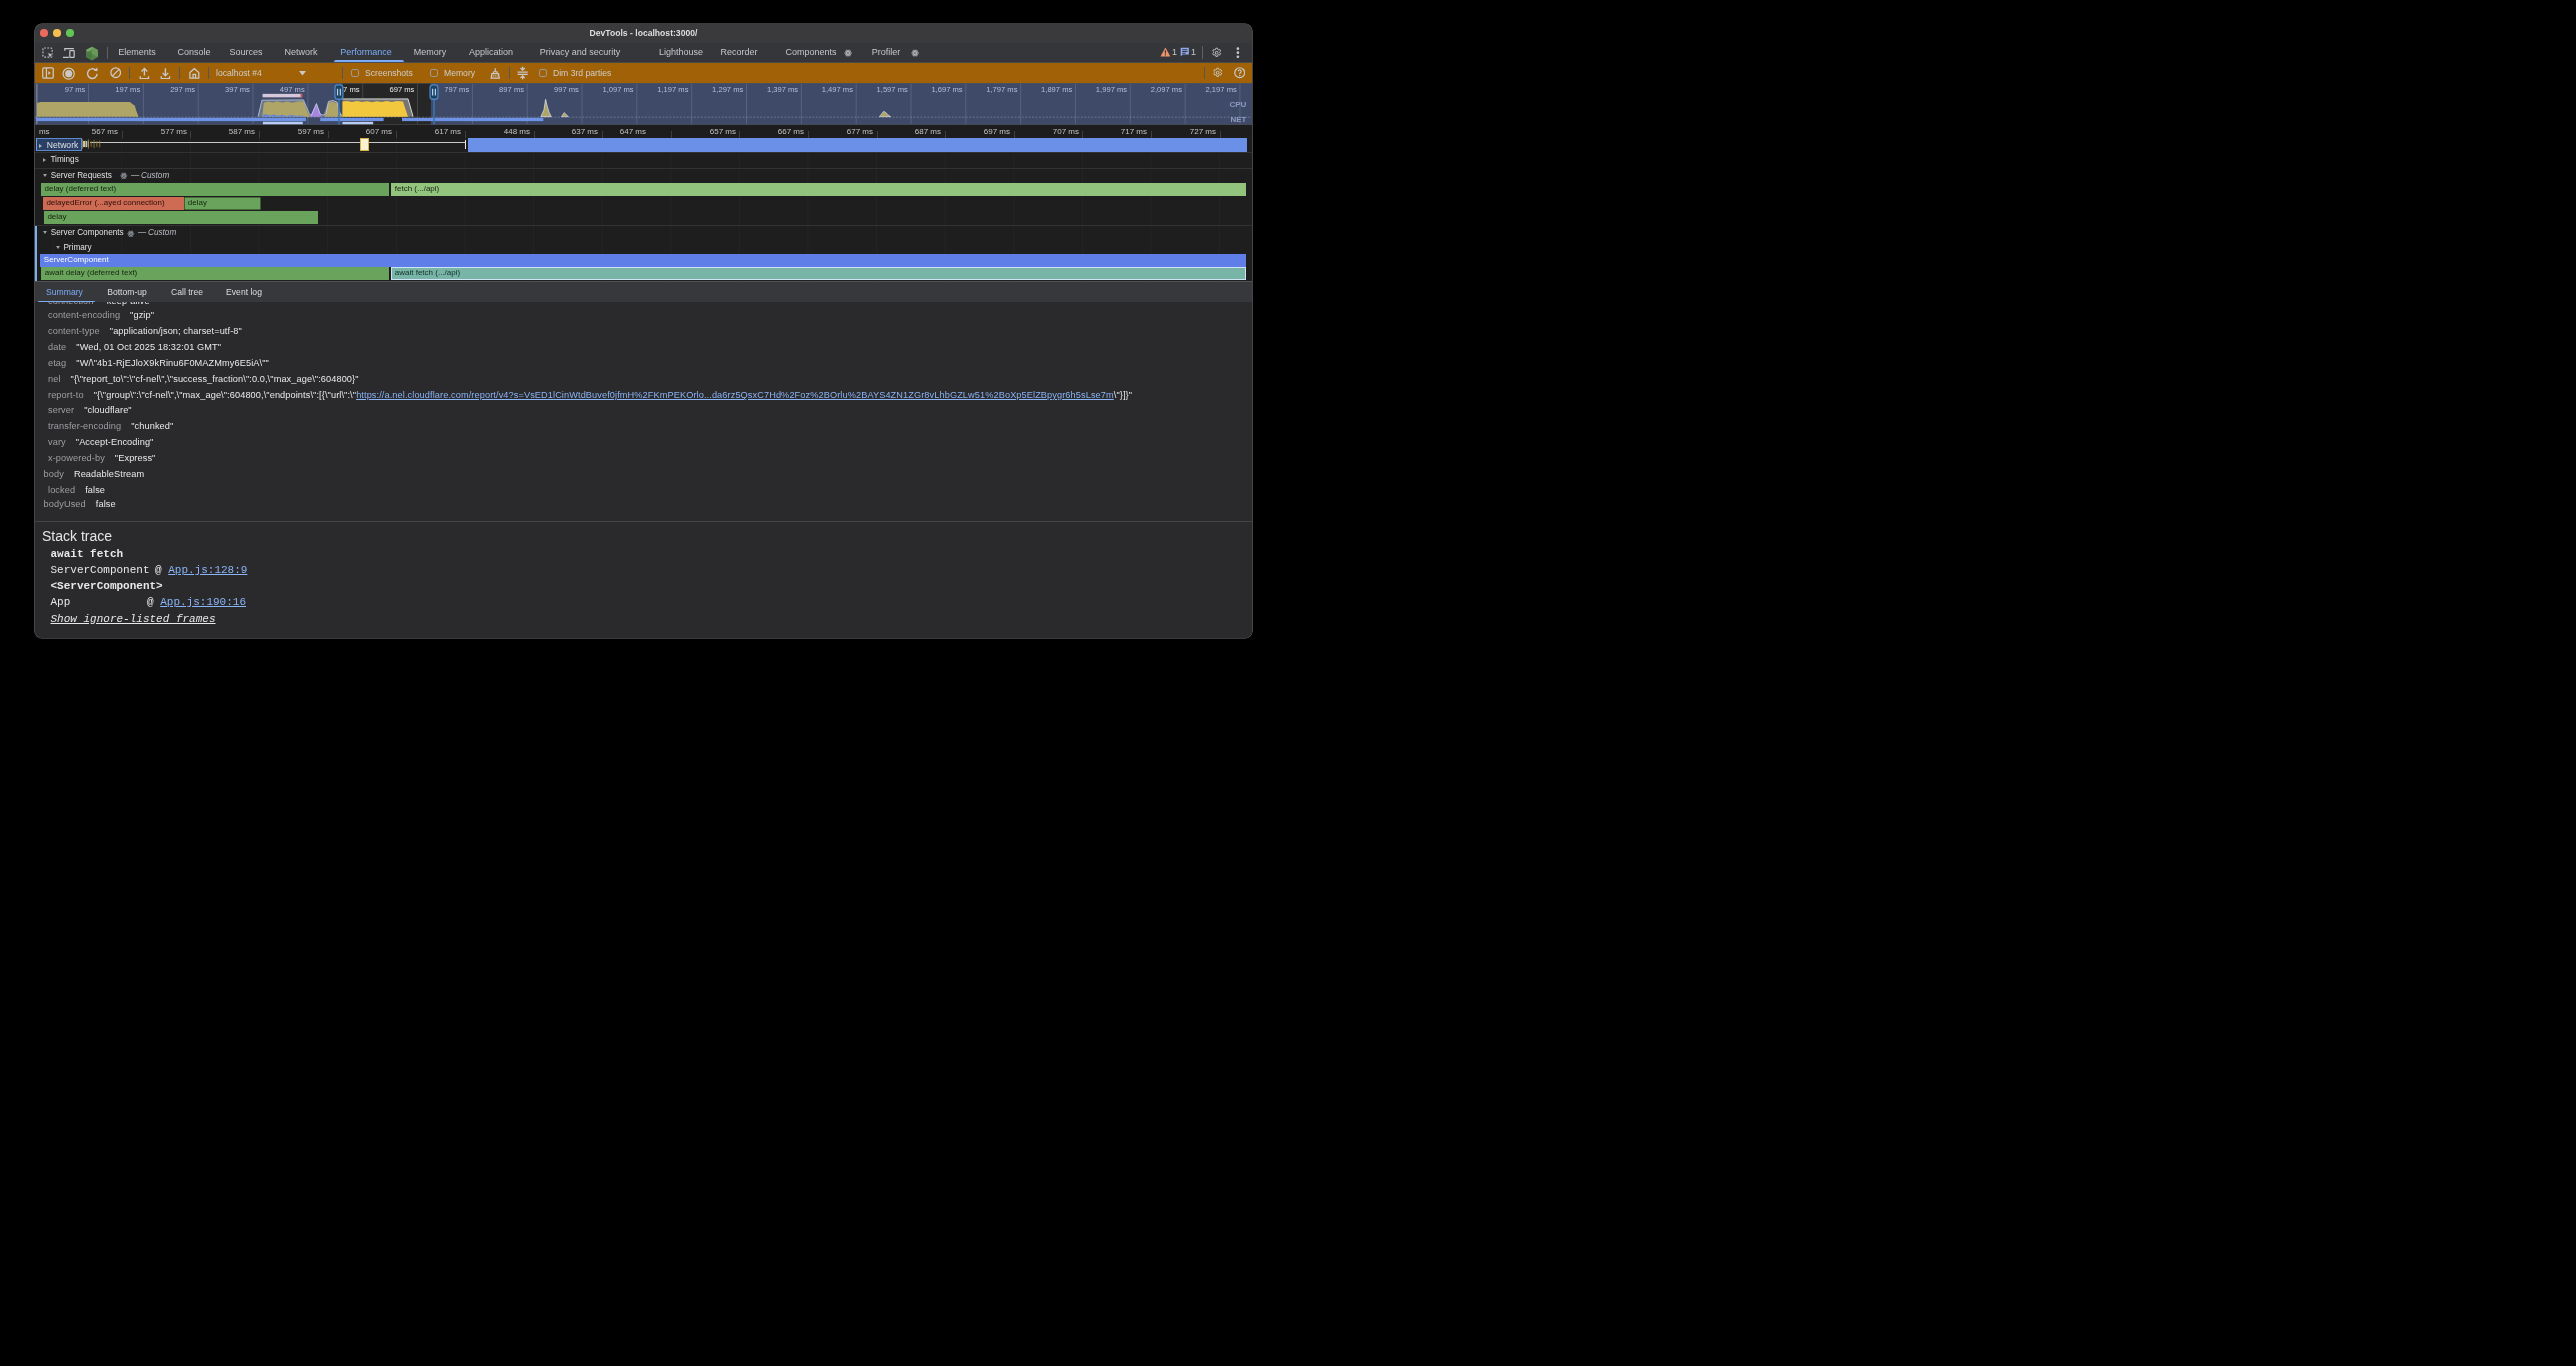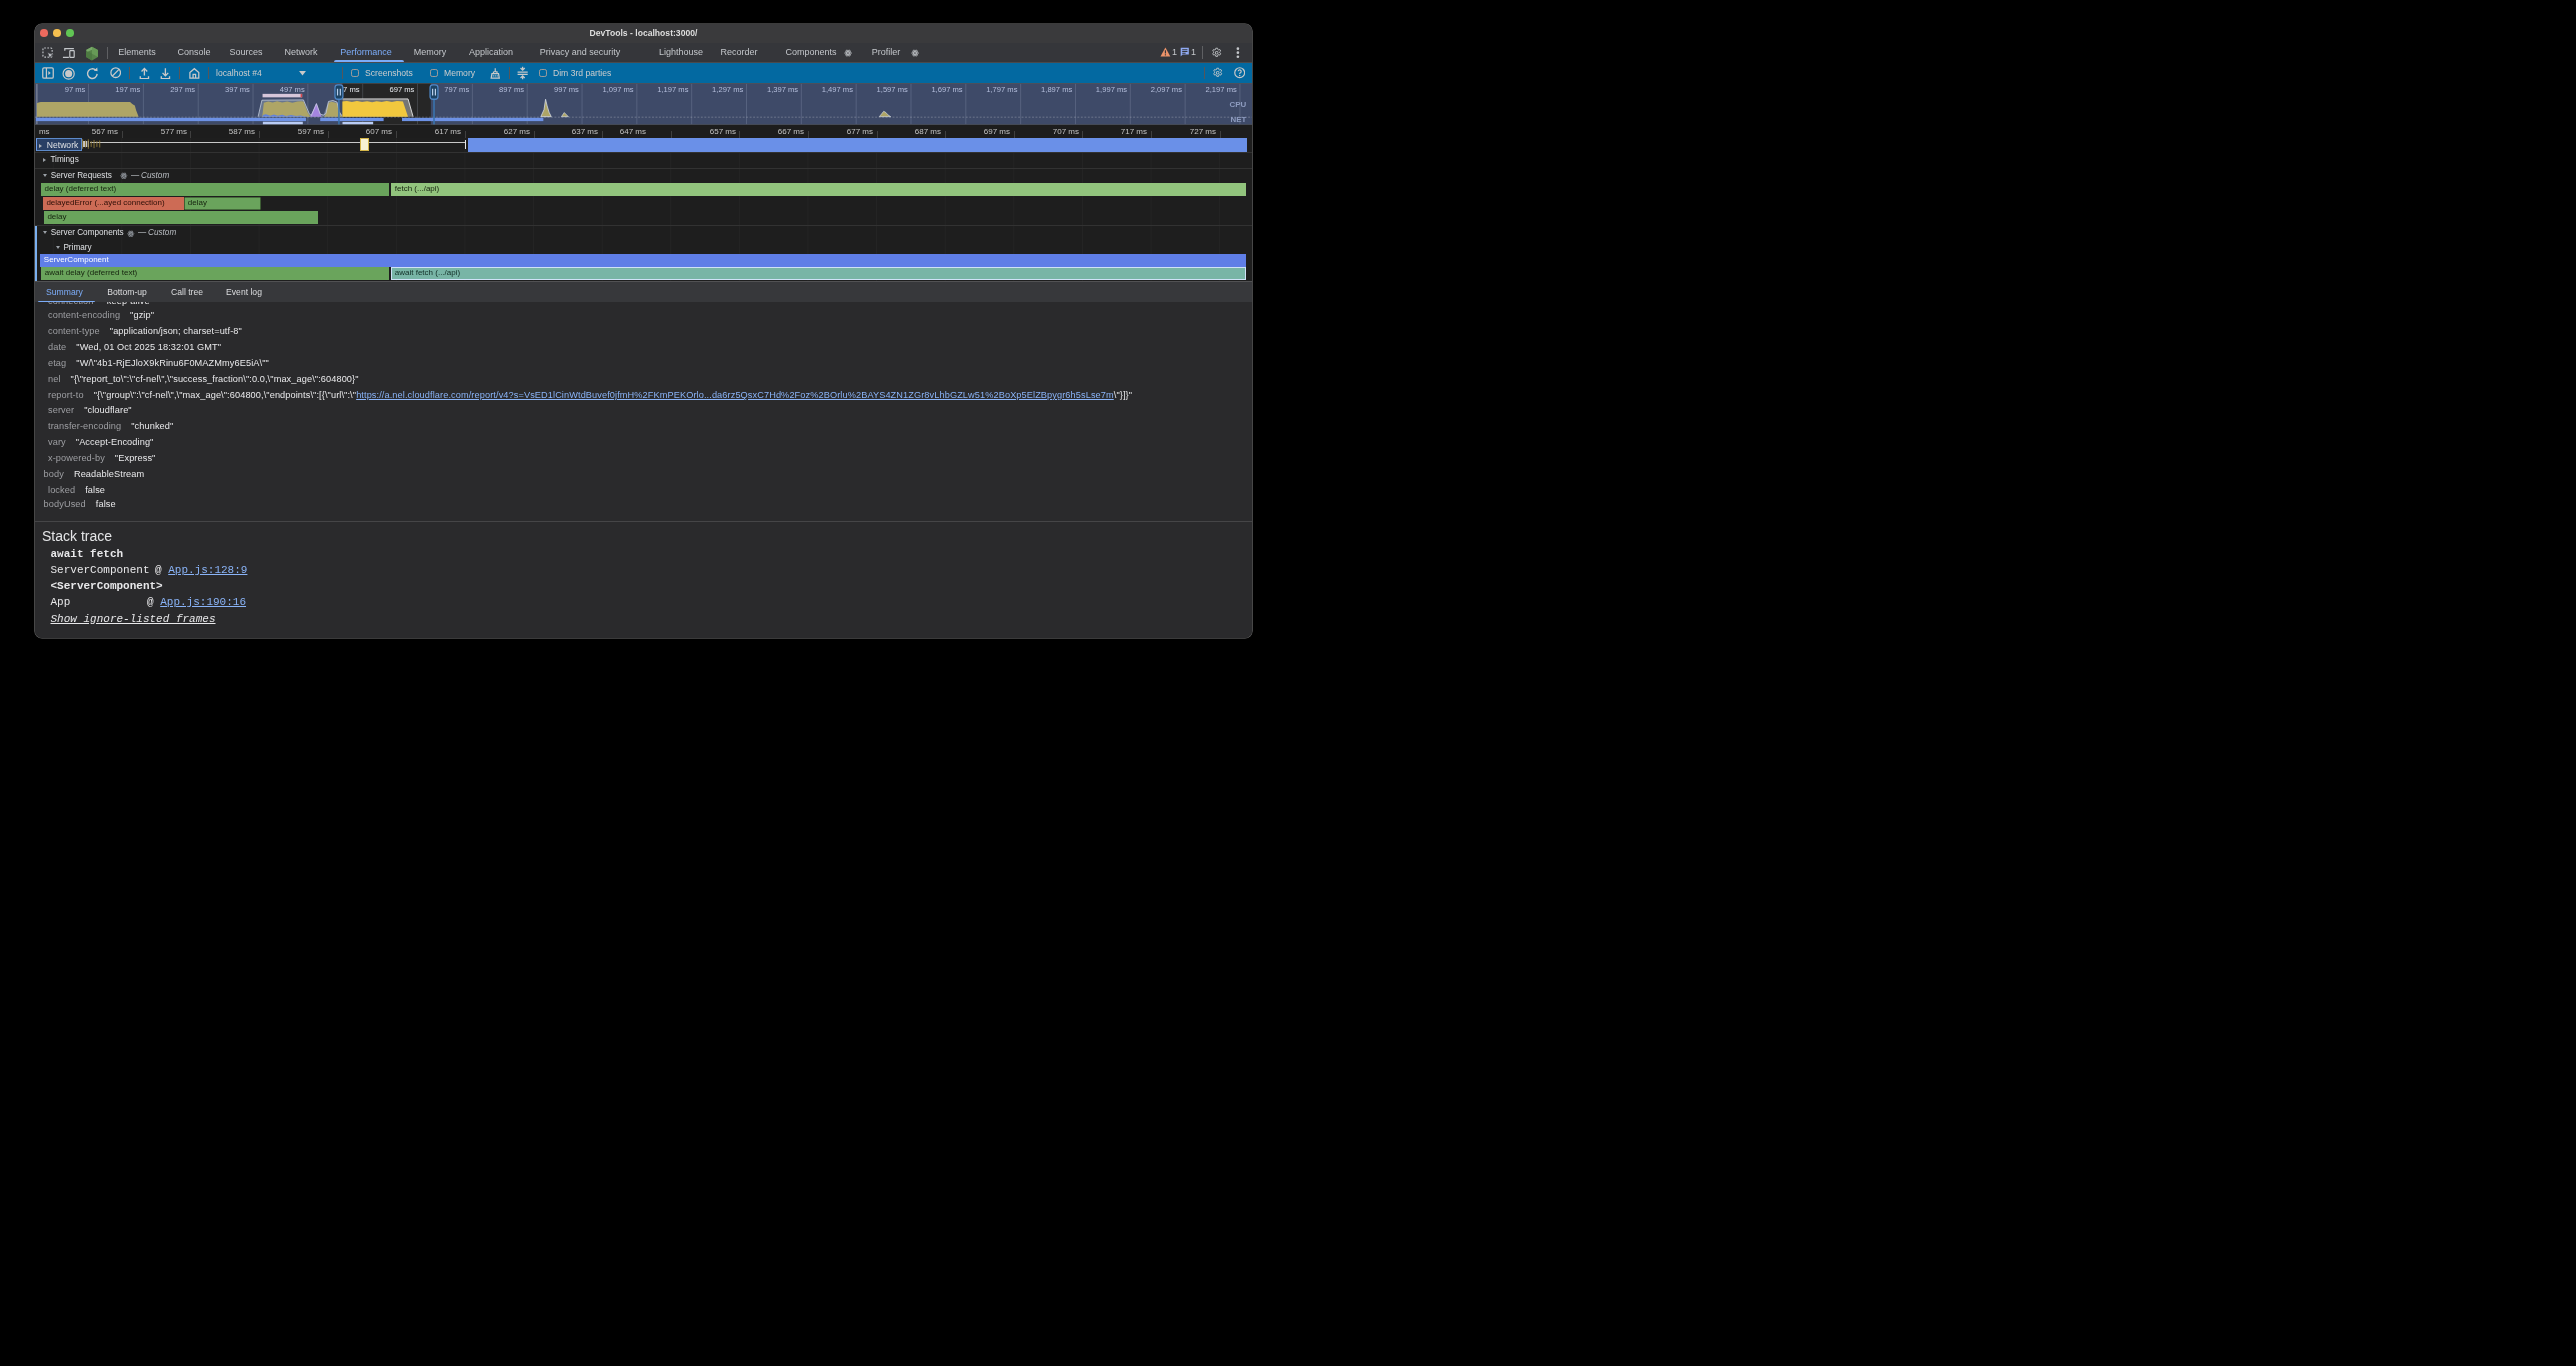--- a/index.html
+++ b/index.html
@@ -16,21 +16,21 @@
   .titlebar { position:absolute; left:0; top:0; width:100%; height:22px; background:#3a3a3c; border-bottom:0.6px solid #1d1d1d; }
   .tl { position:absolute; top:5.4px; width:7.6px; height:7.6px; border-radius:50%; }
   .title { position:absolute; top:0; width:100%; text-align:center; line-height:18px; color:#dedede; font-size:8.6px; font-weight:bold; }
   
   .tabbar { position:absolute; left:0; top:19px; width:100%; height:19.6px; background:#35363a; border-bottom:0.6px solid #494a4d; }
   .tab { position:absolute; top:0; height:19px; line-height:19px; color:#c4c7cb; font-size:9px; text-align:center; transform:translateX(-50%); white-space:nowrap; }
   .tabsel { color:#7cacf8; }
   .underline { position:absolute; height:1.9px; background:#7cacf8; border-radius:1.9px 1.9px 0 0; top:17px; }
   .vsep { position:absolute; width:0.6px; background:#5f6063; }
   
-  .toolbar { position:absolute; left:0; top:39px; width:100%; height:20px; background:#0369a1; }
+  .toolbar { position:absolute; left:0; top:39px; width:100%; height:20px; background:#a16207; }
   .check { position:absolute; width:8.2px; height:8.2px; border:1px solid #9b9b9b; border-radius:2.2px; background:transparent; top:5.7px; }
   .tbtext { position:absolute; color:#cdcdcd; font-size:8.6px; line-height:20px; }
   
   .overview { position:absolute; left:0; top:59px; width:100%; height:42px; background:#3e4a68; }
   
   .ruler { position:absolute; left:0; top:101px; width:100%; height:13px; background:#1d1d1d; }
   .rlabel { position:absolute; color:#c2c2c2; font-size:8px; top:1.6px; transform:translateX(-100%); white-space:nowrap; }
   
   .tracks { position:absolute; left:0; top:114px; width:100%; height:144px; background:#1e1e1e; overflow:hidden; }
   .hsep { position:absolute; left:0; width:100%; height:0.6px; background:#323232; }
@@ -328,21 +328,21 @@
       <div class="rlabel" style="left:152px;">577 ms</div>
       <div style="position:absolute; left:155px; top:6.3px; width:0.6px; height:6.7px; background:#3f3f3f;"></div>
       <div class="rlabel" style="left:220px;">587 ms</div>
       <div style="position:absolute; left:224px; top:6.3px; width:0.6px; height:6.7px; background:#3f3f3f;"></div>
       <div class="rlabel" style="left:289px;">597 ms</div>
       <div style="position:absolute; left:293px; top:6.3px; width:0.6px; height:6.7px; background:#3f3f3f;"></div>
       <div class="rlabel" style="left:357px;">607 ms</div>
       <div style="position:absolute; left:361px; top:6.3px; width:0.6px; height:6.7px; background:#3f3f3f;"></div>
       <div class="rlabel" style="left:426px;">617 ms</div>
       <div style="position:absolute; left:430px; top:6.3px; width:0.6px; height:6.7px; background:#3f3f3f;"></div>
-      <div class="rlabel" style="left:495px;">627 ms</div>
+      <div class="rlabel" style="left:495px;">448 ms</div>
       <div style="position:absolute; left:499px; top:6.3px; width:0.6px; height:6.7px; background:#3f3f3f;"></div>
       <div class="rlabel" style="left:563px;">637 ms</div>
       <div style="position:absolute; left:567px; top:6.3px; width:0.6px; height:6.7px; background:#3f3f3f;"></div>
       <div class="rlabel" style="left:611px;">647 ms</div>
       <div style="position:absolute; left:636px; top:6.3px; width:0.6px; height:6.7px; background:#3f3f3f;"></div>
       <div class="rlabel" style="left:701px;">657 ms</div>
       <div style="position:absolute; left:704px; top:6.3px; width:0.6px; height:6.7px; background:#3f3f3f;"></div>
       <div class="rlabel" style="left:769px;">667 ms</div>
       <div style="position:absolute; left:773px; top:6.3px; width:0.6px; height:6.7px; background:#3f3f3f;"></div>
       <div class="rlabel" style="left:838px;">677 ms</div>

